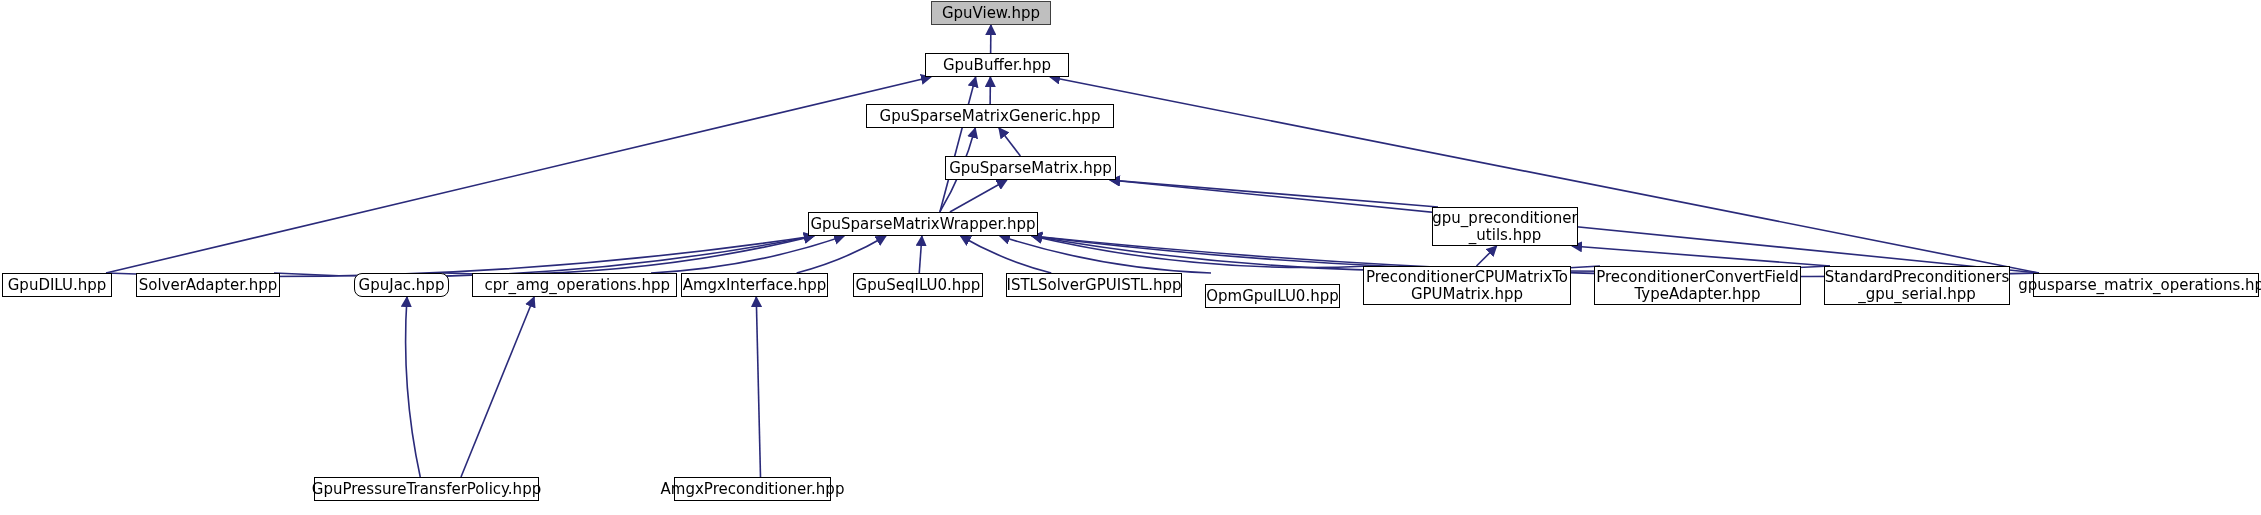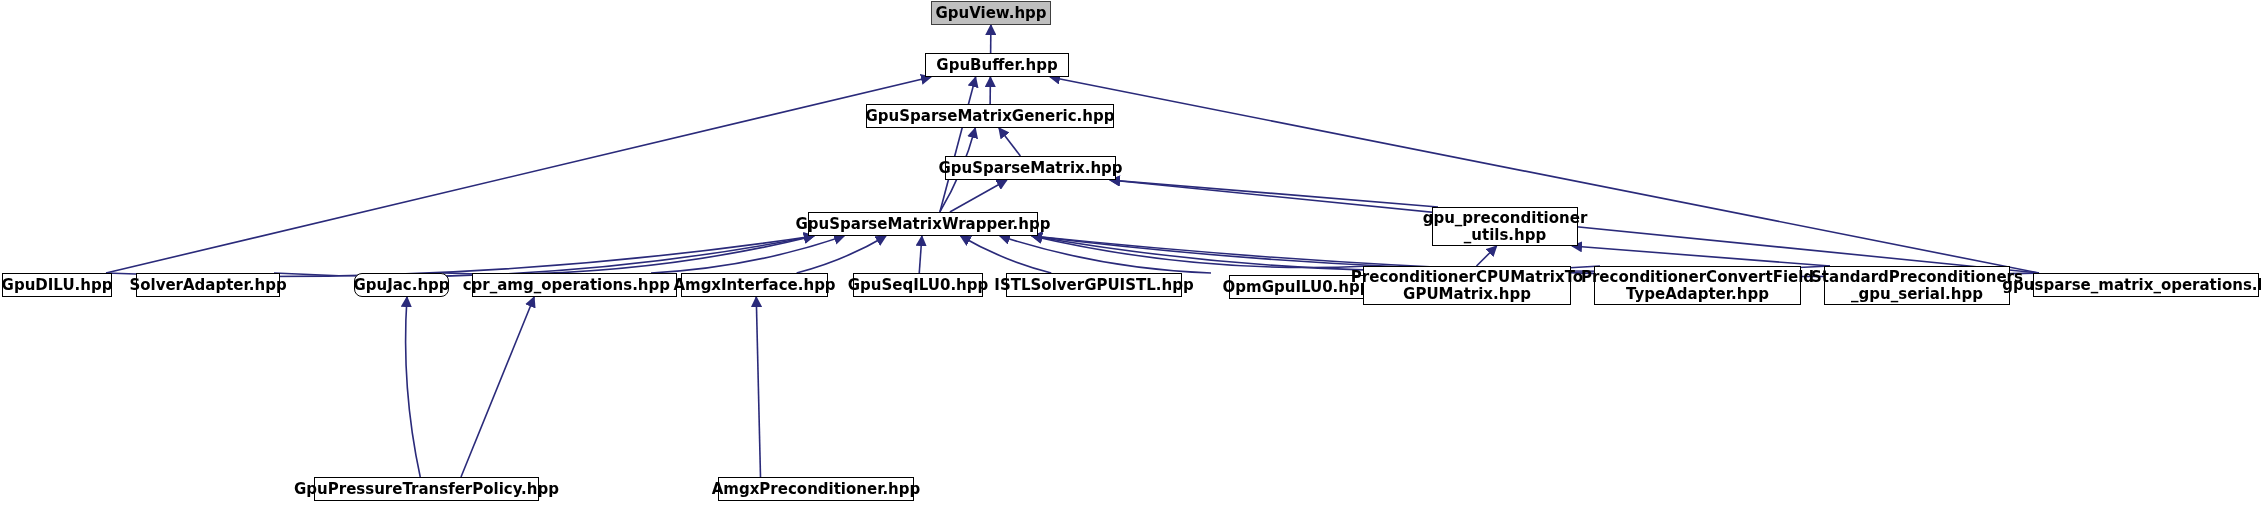--- a/index.html
+++ b/index.html
@@ -31,21 +31,20 @@
     color: #000000;
     display: flex;
     align-items: center;
     justify-content: center;
     text-align: center;
     font-size: 15px;
     line-height: 17px;
     letter-spacing: 0px;
     white-space: pre-line;
     cursor: pointer;
-    font-weight: bold;
   }
   .node.current {
     background: #bfbfbf;
     border: 1px solid #404040;
   }
   .node .label {
     display: block;
     padding: 0 6px;
   }
 </style>
@@ -94,23 +93,23 @@
     <div class="node" style="left: 808px; top: 212px; width: 230px; height: 24px;"><span class="label">GpuSparseMatrixWrapper.hpp</span></div>
     <div class="node" style="left: 1432px; top: 207px; width: 146px; height: 39px;"><span class="label">gpu_preconditioner
 _utils.hpp</span></div>
     <div class="node" style="left: 2px; top: 273px; width: 110px; height: 24px;"><span class="label">GpuDILU.hpp</span></div>
     <div class="node" style="left: 136px; top: 273px; width: 144px; height: 24px;"><span class="label">SolverAdapter.hpp</span></div>
     <div class="node" style="left: 354px; top: 273px; width: 95px; height: 24px; border-radius: 8px;"><span class="label">GpuJac.hpp</span></div>
     <div class="node" style="left: 472px; top: 273px; width: 205px; height: 24px; justify-content: flex-end;"><span class="label">cpr_amg_operations.hpp</span></div>
     <div class="node" style="left: 681px; top: 273px; width: 147px; height: 24px;"><span class="label">AmgxInterface.hpp</span></div>
     <div class="node" style="left: 853px; top: 273px; width: 130px; height: 24px;"><span class="label">GpuSeqILU0.hpp</span></div>
     <div class="node" style="left: 1006px; top: 273px; width: 176px; height: 24px;"><span class="label">ISTLSolverGPUISTL.hpp</span></div>
-    <div class="node" style="left: 1205px; top: 275px; width: 135px; height: 24px; margin-left: 24px;"><span class="label">OpmGpuILU0.hpp</span></div>
+    <div class="node" style="left: 1205px; top: 284px; width: 135px; height: 24px;"><span class="label">OpmGpuILU0.hpp</span></div>
     <div class="node" style="left: 1594px; top: 266px; width: 207px; height: 39px;"><span class="label">PreconditionerConvertField
 TypeAdapter.hpp</span></div>
     <div class="node" style="left: 1363px; top: 266px; width: 208px; height: 39px;"><span class="label">PreconditionerCPUMatrixTo
 GPUMatrix.hpp</span></div>
     <div class="node" style="left: 1824px; top: 266px; width: 186px; height: 39px;"><span class="label">StandardPreconditioners
 _gpu_serial.hpp</span></div>
     <div class="node" style="left: 2033px; top: 273px; width: 226px; height: 24px;"><span class="label">gpusparse_matrix_operations.hpp</span></div>
     <div class="node" style="left: 314px; top: 477px; width: 225px; height: 24px;"><span class="label">GpuPressureTransferPolicy.hpp</span></div>
-    <div class="node" style="left: 674px; top: 477px; width: 196px; height: 24px; margin-left: 44px;"><span class="label">AmgxPreconditioner.hpp</span></div>
+    <div class="node" style="left: 674px; top: 477px; width: 157px; height: 24px;"><span class="label">AmgxPreconditioner.hpp</span></div>
   </div>
 
 </body></html>

